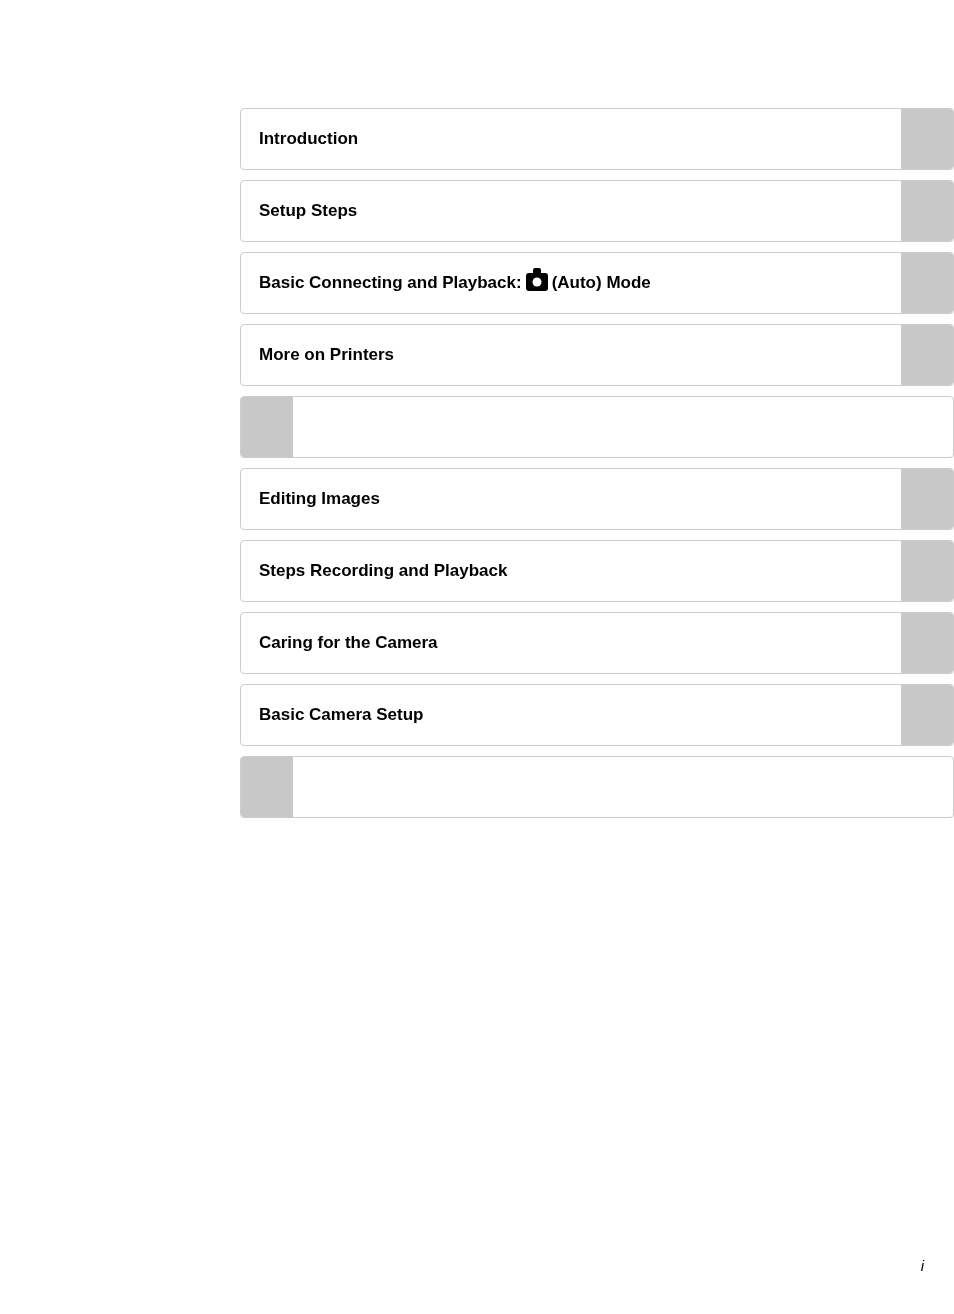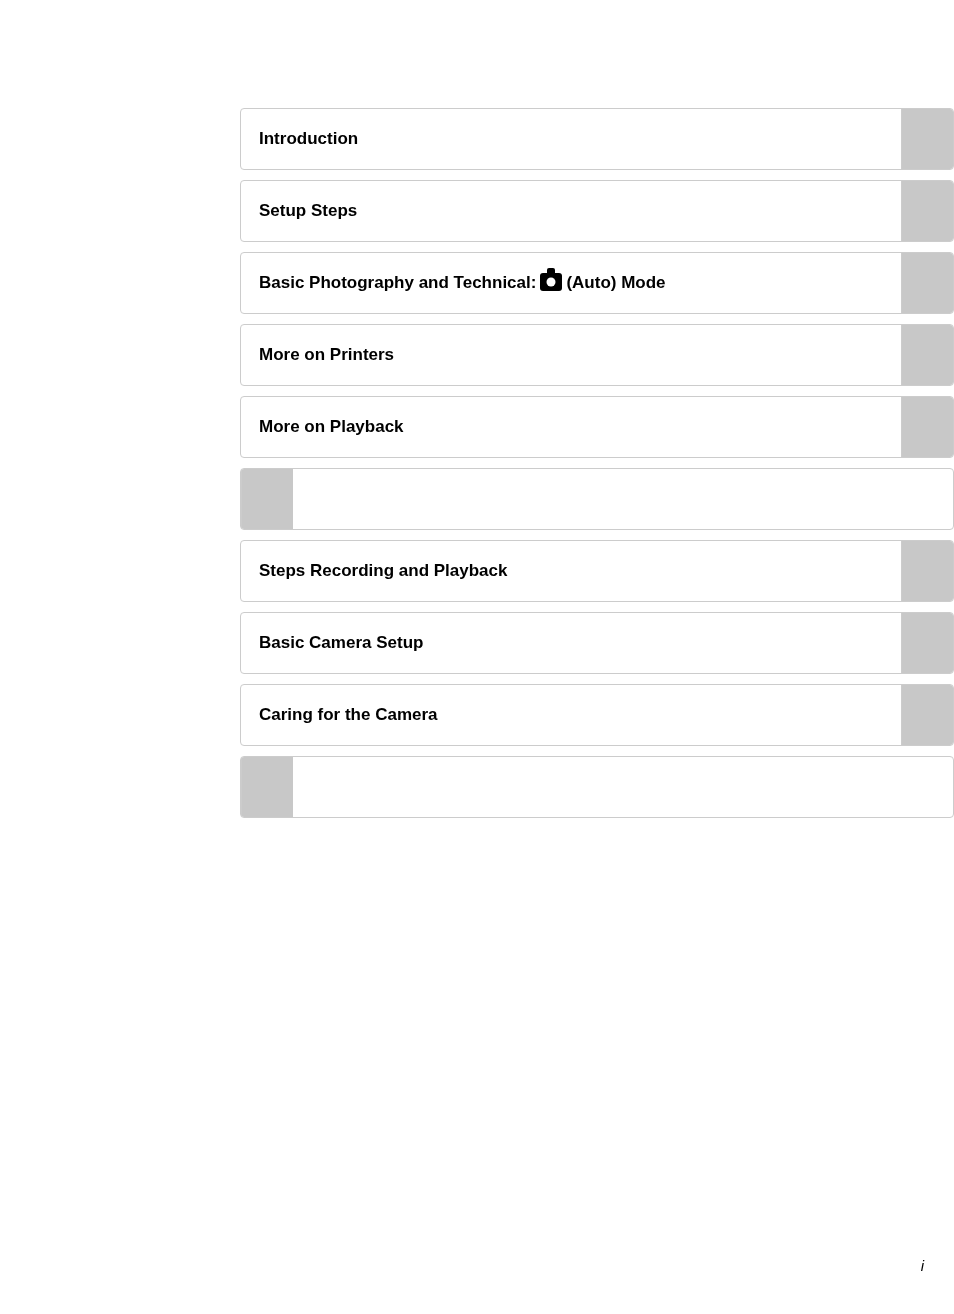--- a/index.html
+++ b/index.html
@@ -111,63 +111,63 @@
 
   <div class="toc-item">
     <div class="toc-item-label">
       <span>Setup Steps</span>
     </div>
     <div class="toc-item-tab"></div>
   </div>
 
   <div class="toc-item">
     <div class="toc-item-label">
-      <span>Basic Photography and Technical:</span>
+      <span>Basic Connecting and Playback:</span>
       <span class="camera-icon"></span>
       <span>(Auto) Mode</span>
     </div>
     <div class="toc-item-tab"></div>
   </div>
 
   <div class="toc-item">
     <div class="toc-item-label">
       <span>More on Printers</span>
     </div>
     <div class="toc-item-tab"></div>
   </div>
 
   <div class="toc-item">
-    <div class="toc-item-label">
-      <span>More on Playback</span>
-    </div>
     <div class="toc-item-tab"></div>
   </div>
 
   <div class="toc-item">
+    <div class="toc-item-label">
+      <span>Editing Images</span>
+    </div>
     <div class="toc-item-tab"></div>
   </div>
 
   <div class="toc-item">
     <div class="toc-item-label">
       <span>Steps Recording and Playback</span>
     </div>
     <div class="toc-item-tab"></div>
   </div>
 
 
   <div class="toc-item">
     <div class="toc-item-label">
-      <span>Basic Camera Setup</span>
+      <span>Caring for the Camera</span>
     </div>
     <div class="toc-item-tab"></div>
   </div>
 
   <div class="toc-item">
     <div class="toc-item-label">
-      <span>Caring for the Camera</span>
+      <span>Basic Camera Setup</span>
     </div>
     <div class="toc-item-tab"></div>
   </div>
 
   <div class="toc-item">
     <div class="toc-item-tab"></div>
   </div>
 
 </div>
 

